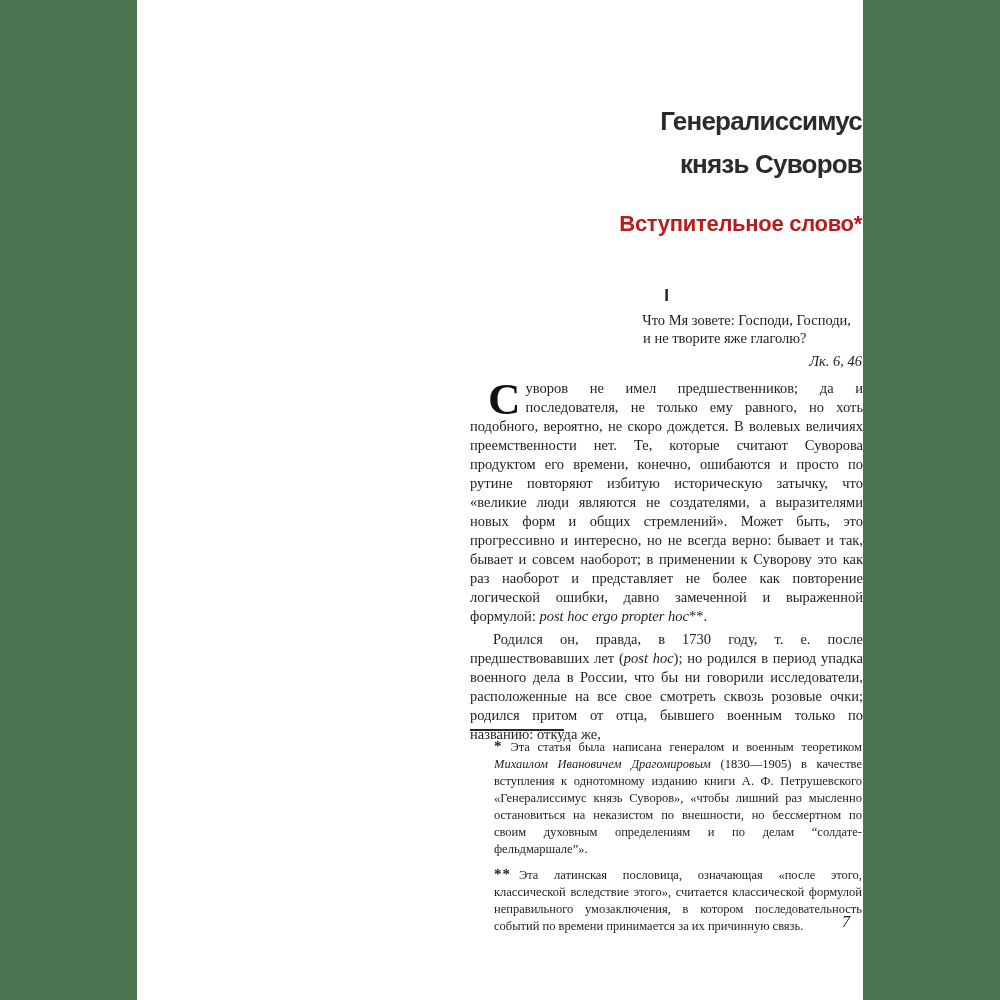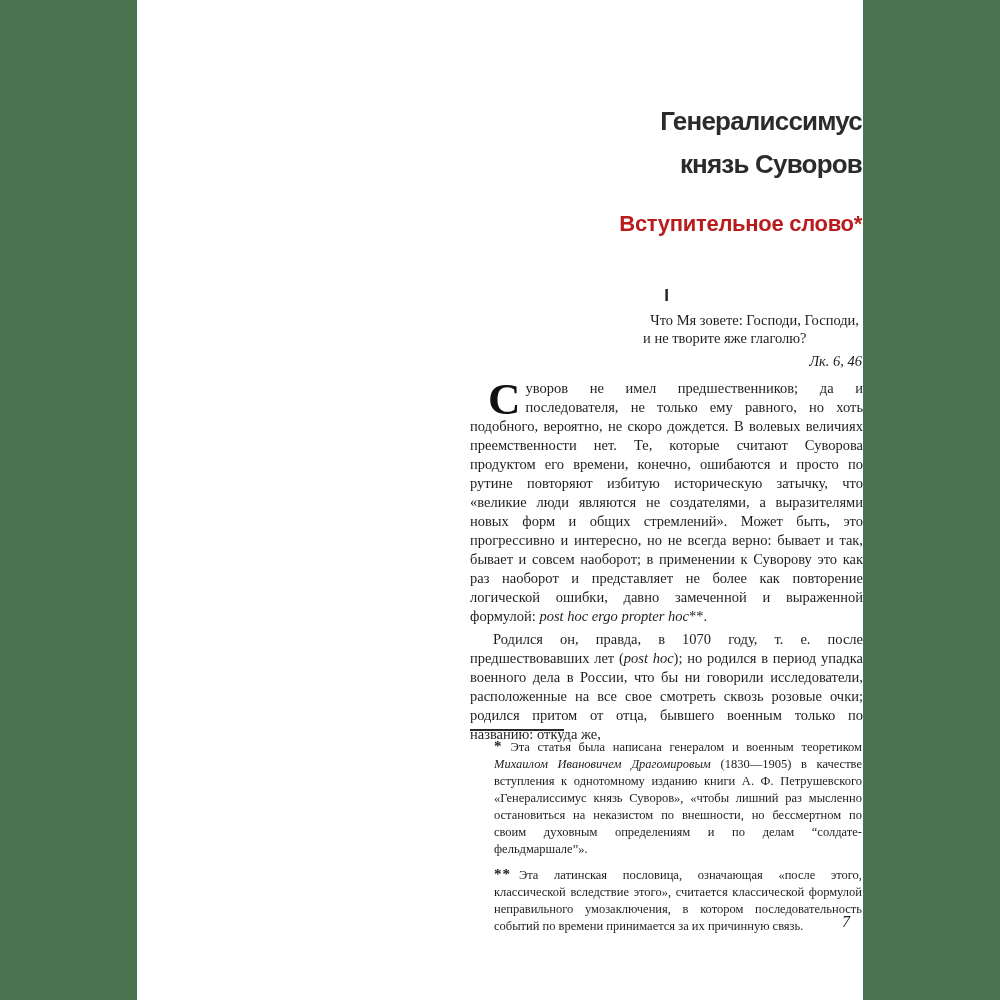--- a/index.html
+++ b/index.html
@@ -14,21 +14,21 @@
          line-height:43px;letter-spacing:-0.8px;color:#2b2b2b;}
   .subtitle{position:absolute;right:138px;top:211px;text-align:right;white-space:nowrap;
          font-family:"Liberation Sans",sans-serif;font-weight:bold;font-size:22px;
          letter-spacing:-0.3px;color:#b91c1c;}
 
   .section-num{position:absolute;left:470px;top:286px;width:393px;text-align:center;
          font-family:"Liberation Sans",sans-serif;font-weight:bold;font-size:17px;color:#222;}
 
   .epigraph{position:absolute;left:470px;top:311px;width:393px;height:64px;
          font-size:14.5px;line-height:18px;}
-  .epi-l1{position:absolute;right:4px;top:0;white-space:nowrap;}
+  .epi-l1{position:absolute;right:12px;top:0;white-space:nowrap;}
   .epi-l2{position:absolute;left:173px;top:18px;white-space:nowrap;text-align:right;}
   .epi-src{position:absolute;right:1px;top:41px;white-space:nowrap;font-style:italic;}
 
   .bodytext{position:absolute;left:470px;top:379px;width:393px;
          font-size:14.5px;line-height:19px;text-align:justify;}
   .bodytext p{margin:0;}
   .para-indent{text-indent:23px;margin-top:4px !important;}
   .dropcap{float:left;font-weight:bold;font-size:45px;line-height:33px;
          padding:4px 5px 0 18px;color:#111;}
 
@@ -59,21 +59,21 @@
   <div class="section-num">I</div>
 
   <div class="epigraph">
     <div class="epi-l1">Что Мя зовете: Господи, Господи,</div>
     <div class="epi-l2">и не творите яже глаголю?</div>
     <div class="epi-src">Лк. 6, 46</div>
   </div>
 
   <div class="bodytext">
     <p><span class="dropcap">С</span><span>уворов не имел предшественников; да и последователя, не только ему равного, но хоть подобного, вероятно, не скоро дождется. В волевых величиях преемственности нет. Те, которые считают Суворова продуктом его времени, конечно, ошибаются и просто по рутине повторяют избитую историческую затычку, что «великие люди являются не создателями, а выразителями новых форм и общих стремлений». Может быть, это прогрессивно и интересно, но не всегда верно: бывает и так, бывает и совсем наоборот; в применении к Суворову это как раз наоборот и представляет не более как повторение логической ошибки, давно замеченной и выраженной формулой: </span><em>post hoc ergo propter hoc</em><span>**.</span></p>
-    <p class="para-indent"><span>Родился он, правда, в 1070 году, т. е. после предшествовавших лет (</span><em>post hoc</em><span>); но родился в период упадка военного дела в России, что бы ни говорили исследователи, расположенные на все свое смотреть сквозь розовые очки; родился притом от отца, бывшего военным только по названию: откуда же,</span></p>
+    <p class="para-indent"><span>Родился он, правда, в 1730 году, т. е. после предшествовавших лет (</span><em>post hoc</em><span>); но родился в период упадка военного дела в России, что бы ни говорили исследователи, расположенные на все свое смотреть сквозь розовые очки; родился притом от отца, бывшего военным только по названию: откуда же,</span></p>
   </div>
 
   <div class="fn-sep"></div>
 
   <div class="footnotes">
     <p class="footnote"><span class="fn-marker">*</span><span>Эта статья была написана генералом и военным теоретиком </span><em>Михаилом Ивановичем Драгомировым</em><span> (1830—1905) в качестве вступления к однотомному изданию книги А. Ф. Петрушевского «Генералиссимус князь Суворов», «чтобы лишний раз мысленно остановиться на неказистом по внешности, но бессмертном по своим духовным определениям и по делам “солдате-фельдмаршале”».</span></p>
     <p class="footnote"><span class="fn-marker">**</span><span>Эта латинская пословица, означающая «после этого, классической вследствие этого», считается классической формулой неправильного умозаключения, в котором последовательность событий по времени принимается за их причинную связь.</span></p>
   </div>
 
   <div class="pagenum">7</div>

